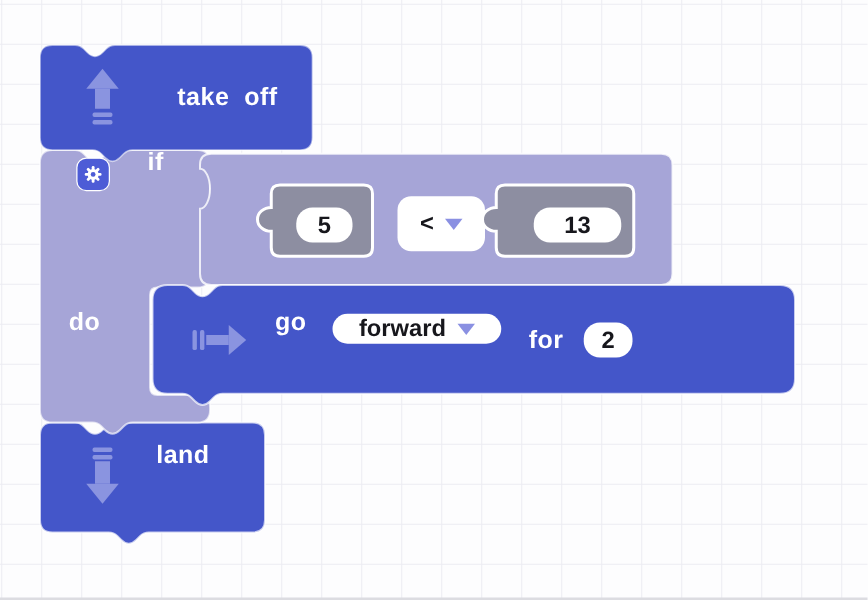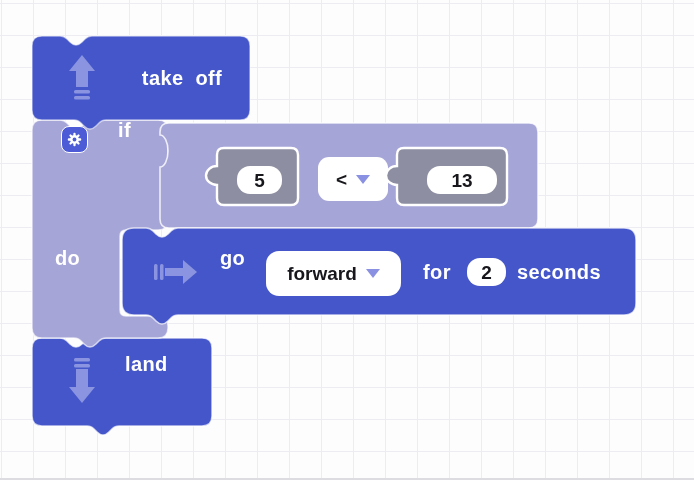--- a/index.html
+++ b/index.html
@@ -105,27 +105,26 @@
   </svg>
   <svg class="abs" style="left:152px;top:256px" width="46" height="32" viewBox="0 0 46 32">
     <g fill="#8a94e0">
       <rect x="2" y="8" width="3.5" height="16" rx="1.5"></rect>
       <rect x="8" y="8" width="3.5" height="16" rx="1.5"></rect>
       <rect x="13" y="12" width="18" height="8"></rect>
       <polygon points="31,4 45,16 31,28"></polygon>
     </g>
   </svg>
   <div class="blk-label" style="left:220px;top:248px">go</div>
-  <div class="dropdown" style="left:266px;top:251px;width:135px;height:45px;border-radius:13px">
+  <div class="dropdown" style="left:266px;top:251px;width:135px;height:24px;border-radius:13px">
     <span>forward</span>
     <span class="dd-caret"></span>
   </div>
   <div class="blk-label" style="left:423px;top:262px">for</div>
   <div class="field" style="left:467px;top:258px;width:39px;height:28px">2</div>
-  <div class="blk-label" style="left:517px;top:262px">seconds</div>
 
   <svg class="abs" style="left:32px;top:36px" width="218" height="96" viewBox="0 0 218 96">
     <path d="M10,0 H28 c3,0 5,1 7,3 l3,3 c2,2 4,3 6,3 c2,0 4,-1 6,-3 l3,-3 c2,-2 4,-3 7,-3 H208 Q218,0 218,10 V74 Q218,84 208,84 H74 c-3,0 -5,1 -7,3 l-3,3 c-2,2 -4,3 -6,3 c-2,0 -4,-1 -6,-3 l-3,-3 c-2,-2 -4,-3 -7,-3 H10 Q0,84 0,74 V10 Q0,0 10,0 Z" fill="#4456c9" stroke="rgba(255,255,255,0.55)" stroke-width="1.4"></path>
   </svg>
   <svg class="abs" style="left:68px;top:54px" width="28" height="48" viewBox="0 0 28 48">
     <g fill="#8a94e0">
       <polygon points="14,1 27,17 1,17"></polygon>
       <rect x="8" y="17" width="12" height="16"></rect>
       <rect x="6" y="36" width="16" height="3.5" rx="1.5"></rect>
       <rect x="6" y="42" width="16" height="3.5" rx="1.5"></rect>

